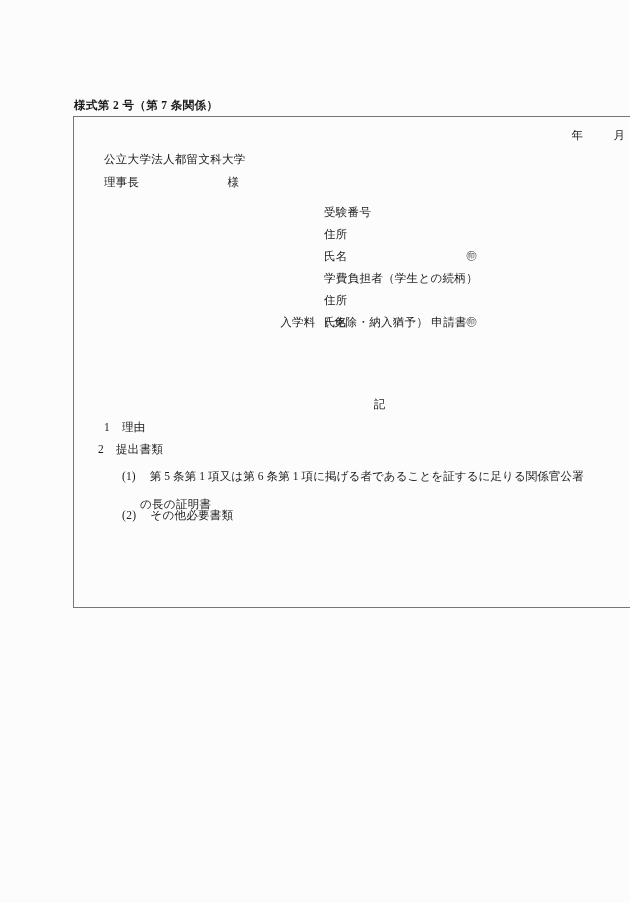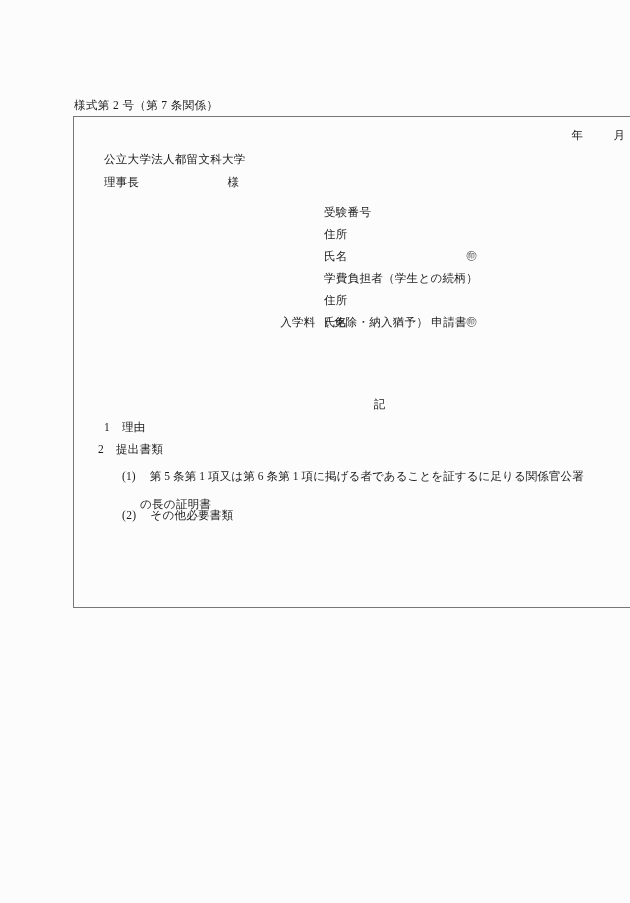--- a/index.html
+++ b/index.html
@@ -24,21 +24,21 @@
     height: 903px;
     background: #fcfcfc;
   }
 
   
   .form-no {
     position: absolute;
     left: 74px;
     top: 98px;
     font-size: 11.5px;
-    font-weight: normal;
+    font-weight: bold;
     letter-spacing: 0.4px;
     white-space: nowrap;
   }
 
   
   .frame {
     position: absolute;
     left: 73px;
     top: 116px;
     width: 613px;

